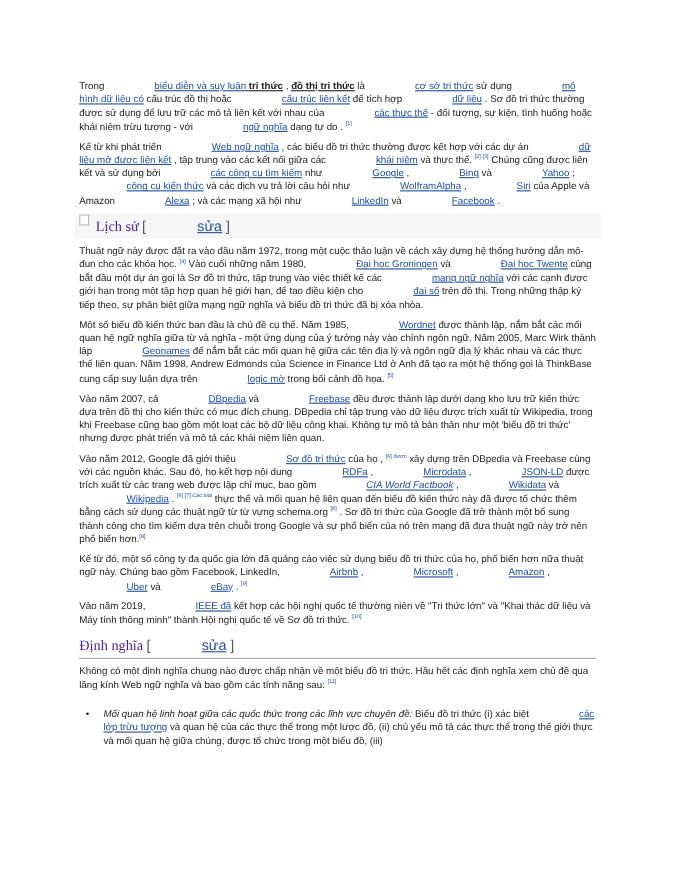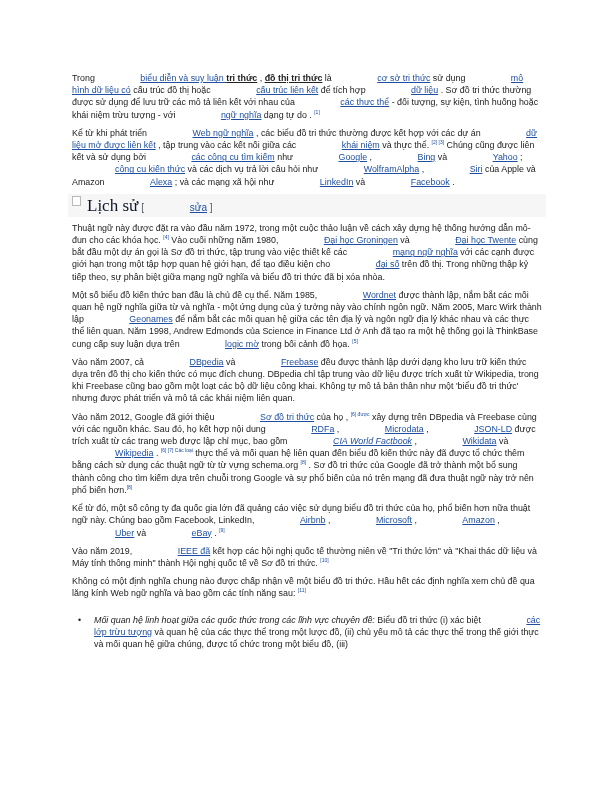--- a/index.html
+++ b/index.html
@@ -5,22 +5,22 @@
   html, body { margin: 0; padding: 0; background: #ffffff; }
   body { width: 612px; height: 792px; overflow: hidden; position: relative;
          font-family: "Liberation Sans", "DejaVu Sans", sans-serif; color: #222222; }
   .page { position: absolute; left: 72px; top: 72px; width: 470px; }
   p.para { margin: 0 0 6px 0; font-size: 8.9px; line-height: 12.2px; }
   a.lnk { color: #1f4fa0; text-decoration: underline; margin-left: 43px; }
   sup.ref { font-size: 5px; line-height: 0; vertical-align: 4px; color: #1f4fa0; }
   .h2 { position: relative; margin: 5px -4px 5px -4px; padding: 1px 4px 1px 4px; }
   .h2.shaded { background: #f6f6f6; }
   .h2.ruled { border-bottom: 1px solid #a2a9b1; margin-left: 0; margin-right: 0; padding-left: 0; }
-  .h2 .title { font-family: "Liberation Serif", "DejaVu Serif", serif; font-size: 17px; line-height: 21px; color: #0f172a; }
-  .h2 .edit { font-size: 10px; color: #54595d; margin-left: 3px; }
+  .h2 .title { font-family: "Liberation Serif", "DejaVu Serif", serif; font-size: 13px; line-height: 21px; color: #4c1d95; }
+  .h2 .edit { font-size: 13px; color: #54595d; margin-left: 3px; }
   .h2 .edit a { color: #1f4fa0; text-decoration: underline; }
   .toggle { display: inline-block; width: 7px; height: 8px; border: 1px solid #b8b8b8; margin-right: 6px; vertical-align: 5px; background: #fff; }
   ul.bullets { margin: 14px 0 0 0; padding: 0 0 0 22px; list-style: none; }
   ul.bullets li { position: relative; font-size: 8.9px; line-height: 12.2px; }
   ul.bullets li .dot { position: absolute; left: -16px; top: 0; }
   i { }
   b { font-weight: bold; text-decoration: underline; }
 </style>
 </head>
 <body>
@@ -39,20 +39,23 @@
         <p class="para"><span>Thuật ngữ này được đặt ra vào đầu năm 1972, trong một cuộc thảo luận về cách xây dựng hệ thống hướng dẫn mô-đun cho các khóa học. </span><sup class="ref">[4]</sup><span> Vào cuối những năm 1980, </span><a class="lnk">Đại học Groningen</a><span> và </span><a class="lnk">Đại học Twente</a><span> cùng bắt đầu một dự án gọi là Sơ đồ tri thức, tập trung vào việc thiết kế các </span><a class="lnk">mạng ngữ nghĩa</a><span> với các cạnh được giới hạn trong một tập hợp quan hệ giới hạn, để tạo điều kiện cho </span><a class="lnk">đại số</a><span> trên đồ thị. Trong những thập kỷ tiếp theo, sự phân biệt giữa mạng ngữ nghĩa và biểu đồ tri thức đã bị xóa nhòa.</span></p>
         <p class="para"><span>Một số biểu đồ kiến thức ban đầu là chủ đề cụ thể. Năm 1985, </span><a class="lnk">Wordnet</a><span> được thành lập, nắm bắt các mối quan hệ ngữ nghĩa giữa từ và nghĩa - một ứng dụng của ý tưởng này vào chính ngôn ngữ. Năm 2005, Marc Wirk thành lập </span><a class="lnk">Geonames</a><span> để nắm bắt các mối quan hệ giữa các tên địa lý và ngôn ngữ địa lý khác nhau và các thực thể liên quan. Năm 1998, Andrew Edmonds của Science in Finance Ltd ở Anh đã tạo ra một hệ thống gọi là ThinkBase cung cấp suy luận dựa trên </span><a class="lnk">logic mờ</a><span> trong bối cảnh đồ họa. </span><sup class="ref">[5]</sup></p>
         <p class="para"><span>Vào năm 2007, cả </span><a class="lnk">DBpedia</a><span> và </span><a class="lnk">Freebase</a><span> đều được thành lập dưới dạng kho lưu trữ kiến thức dựa trên đồ thị cho kiến thức có mục đích chung. DBpedia chỉ tập trung vào dữ liệu được trích xuất từ Wikipedia, trong khi Freebase cũng bao gồm một loạt các bộ dữ liệu công khai. Không tự mô tả bản thân như một 'biểu đồ tri thức' nhưng được phát triển và mô tả các khái niệm liên quan.</span></p>
         <p class="para"><span>Vào năm 2012, Google đã giới thiệu </span><a class="lnk">Sơ đồ tri thức</a><span> của họ , </span><sup class="ref">[6] được</sup><span> xây dựng trên DBpedia và Freebase cùng với các nguồn khác. Sau đó, họ kết hợp nội dung </span><a class="lnk">RDFa</a><span> , </span><a class="lnk">Microdata</a><span> , </span><a class="lnk">JSON-LD</a><span> được trích xuất từ các trang web được lập chỉ mục, bao gồm </span><a class="lnk"><i>CIA World Factbook</i></a><span> , </span><a class="lnk">Wikidata</a><span> và </span><a class="lnk">Wikipedia</a><span> . </span><sup class="ref">[6] [7] Các loại</sup><span> thực thể và mối quan hệ liên quan đến biểu đồ kiến thức này đã được tổ chức thêm bằng cách sử dụng các thuật ngữ từ từ vựng schema.org </span><sup class="ref">[8]</sup><span> . Sơ đồ tri thức của Google đã trở thành một bổ sung thành công cho tìm kiếm dựa trên chuỗi trong Google và sự phổ biến của nó trên mạng đã đưa thuật ngữ này trở nên phổ biến hơn.</span><sup class="ref">[8]</sup></p>
         <p class="para"><span>Kể từ đó, một số công ty đa quốc gia lớn đã quảng cáo việc sử dụng biểu đồ tri thức của họ, phổ biến hơn nữa thuật ngữ này. Chúng bao gồm Facebook, LinkedIn, </span><a class="lnk">Airbnb</a><span> , </span><a class="lnk">Microsoft</a><span> , </span><a class="lnk">Amazon</a><span> , </span><a class="lnk">Uber</a><span> và </span><a class="lnk">eBay</a><span> . </span><sup class="ref">[9]</sup></p>
         <p class="para"><span>Vào năm 2019, </span><a class="lnk">IEEE đã</a><span> kết hợp các hội nghị quốc tế thường niên về "Tri thức lớn" và "Khai thác dữ liệu và Máy tính thông minh" thành Hội nghị quốc tế về Sơ đồ tri thức. </span><sup class="ref">[10]</sup></p>
       </div>
   </div>
 
   <div id="sec-1">
+    <div class="h2 ruled">
+      <span class="title">Định nghĩa</span><span class="edit"><span>[ </span><a class="lnk">sửa</a><span> ]</span></span>
+    </div>
     <div class="paras">
         <p class="para"><span>Không có một định nghĩa chung nào được chấp nhận về một biểu đồ tri thức. Hầu hết các định nghĩa xem chủ đề qua lăng kính Web ngữ nghĩa và bao gồm các tính năng sau: </span><sup class="ref">[11]</sup></p>
       </div>
     <ul class="bullets">
         <li><span class="dot">•</span><i>Mối quan hệ linh hoạt giữa các quốc thức trong các lĩnh vực chuyên đề:</i><span> Biểu đồ tri thức (i) xác biệt </span><a class="lnk">các lớp trừu tượng</a><span> và quan hệ của các thực thể trong một lược đồ, (ii) chủ yếu mô tả các thực thể trong thế giới thực và mối quan hệ giữa chúng, được tổ chức trong một biểu đồ, (iii)</span></li>
       </ul>
   </div>
 </div>
 
 </body></html>

